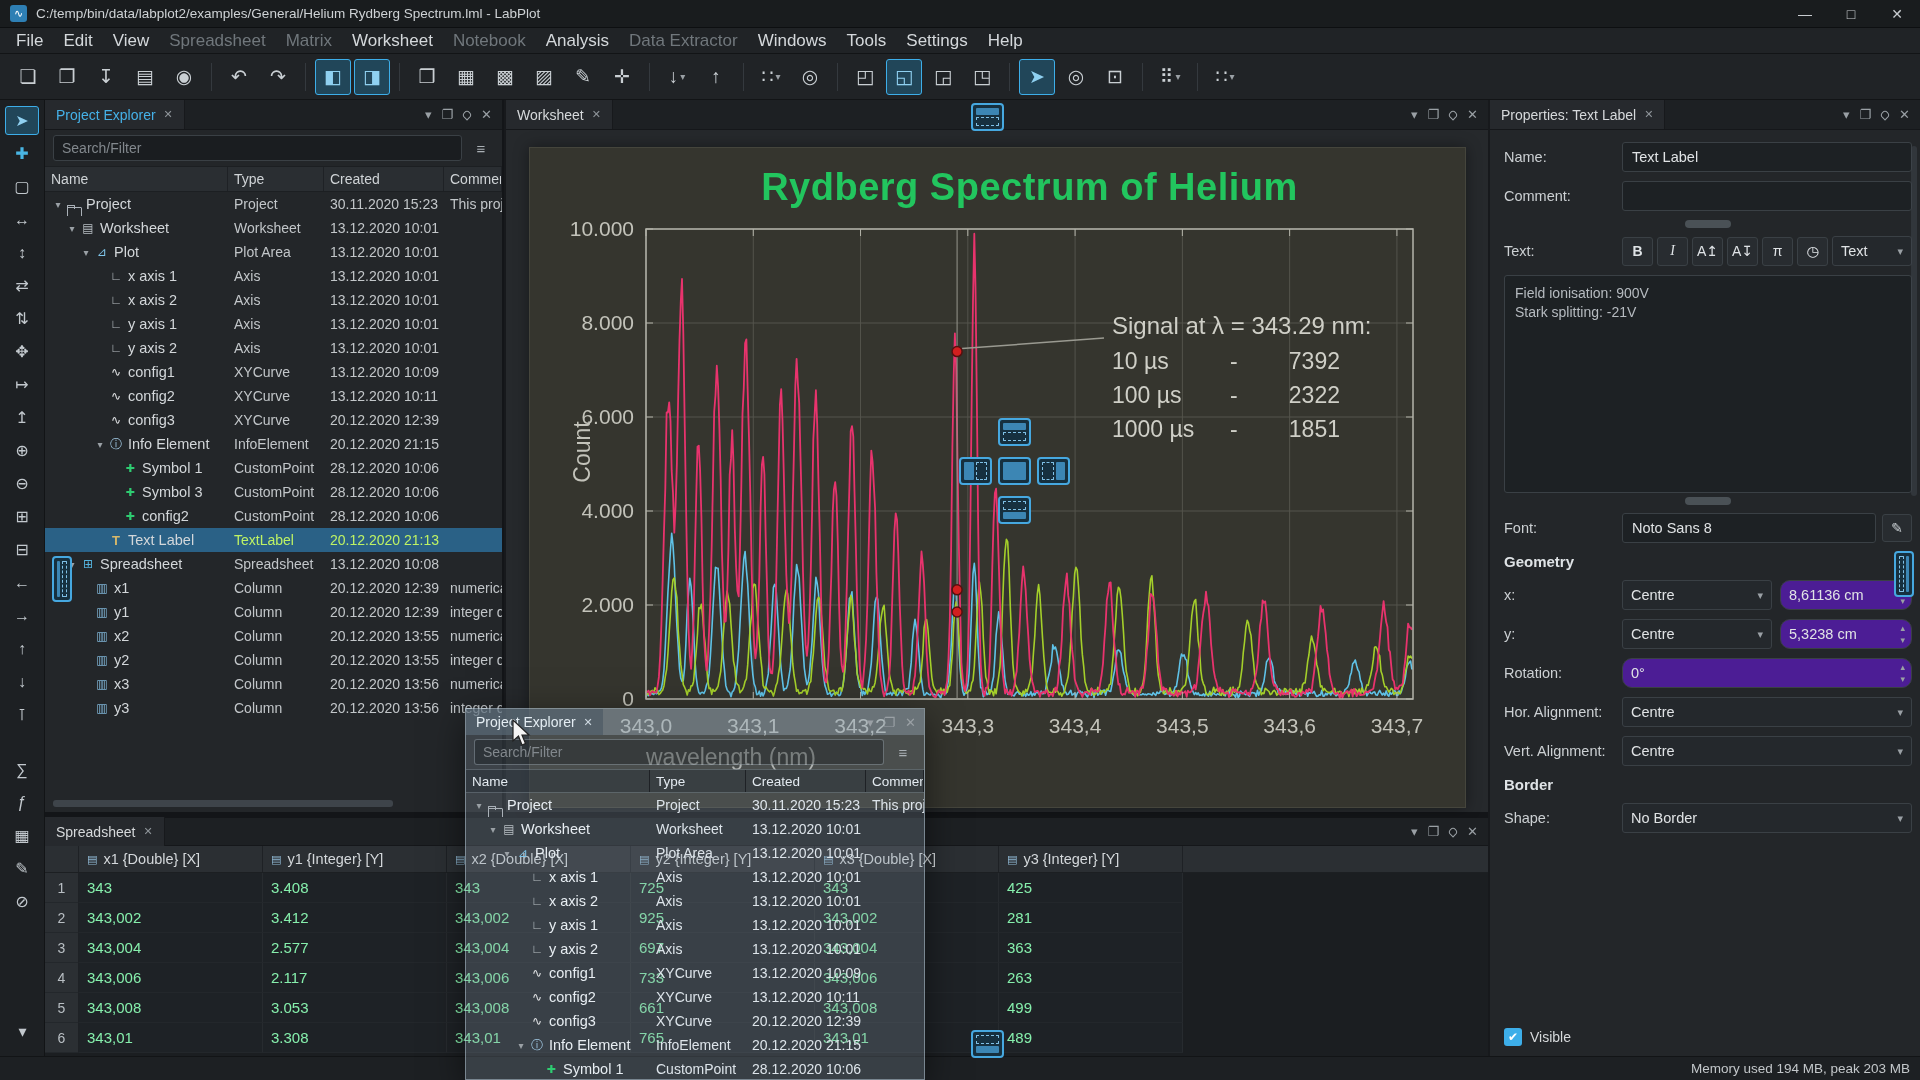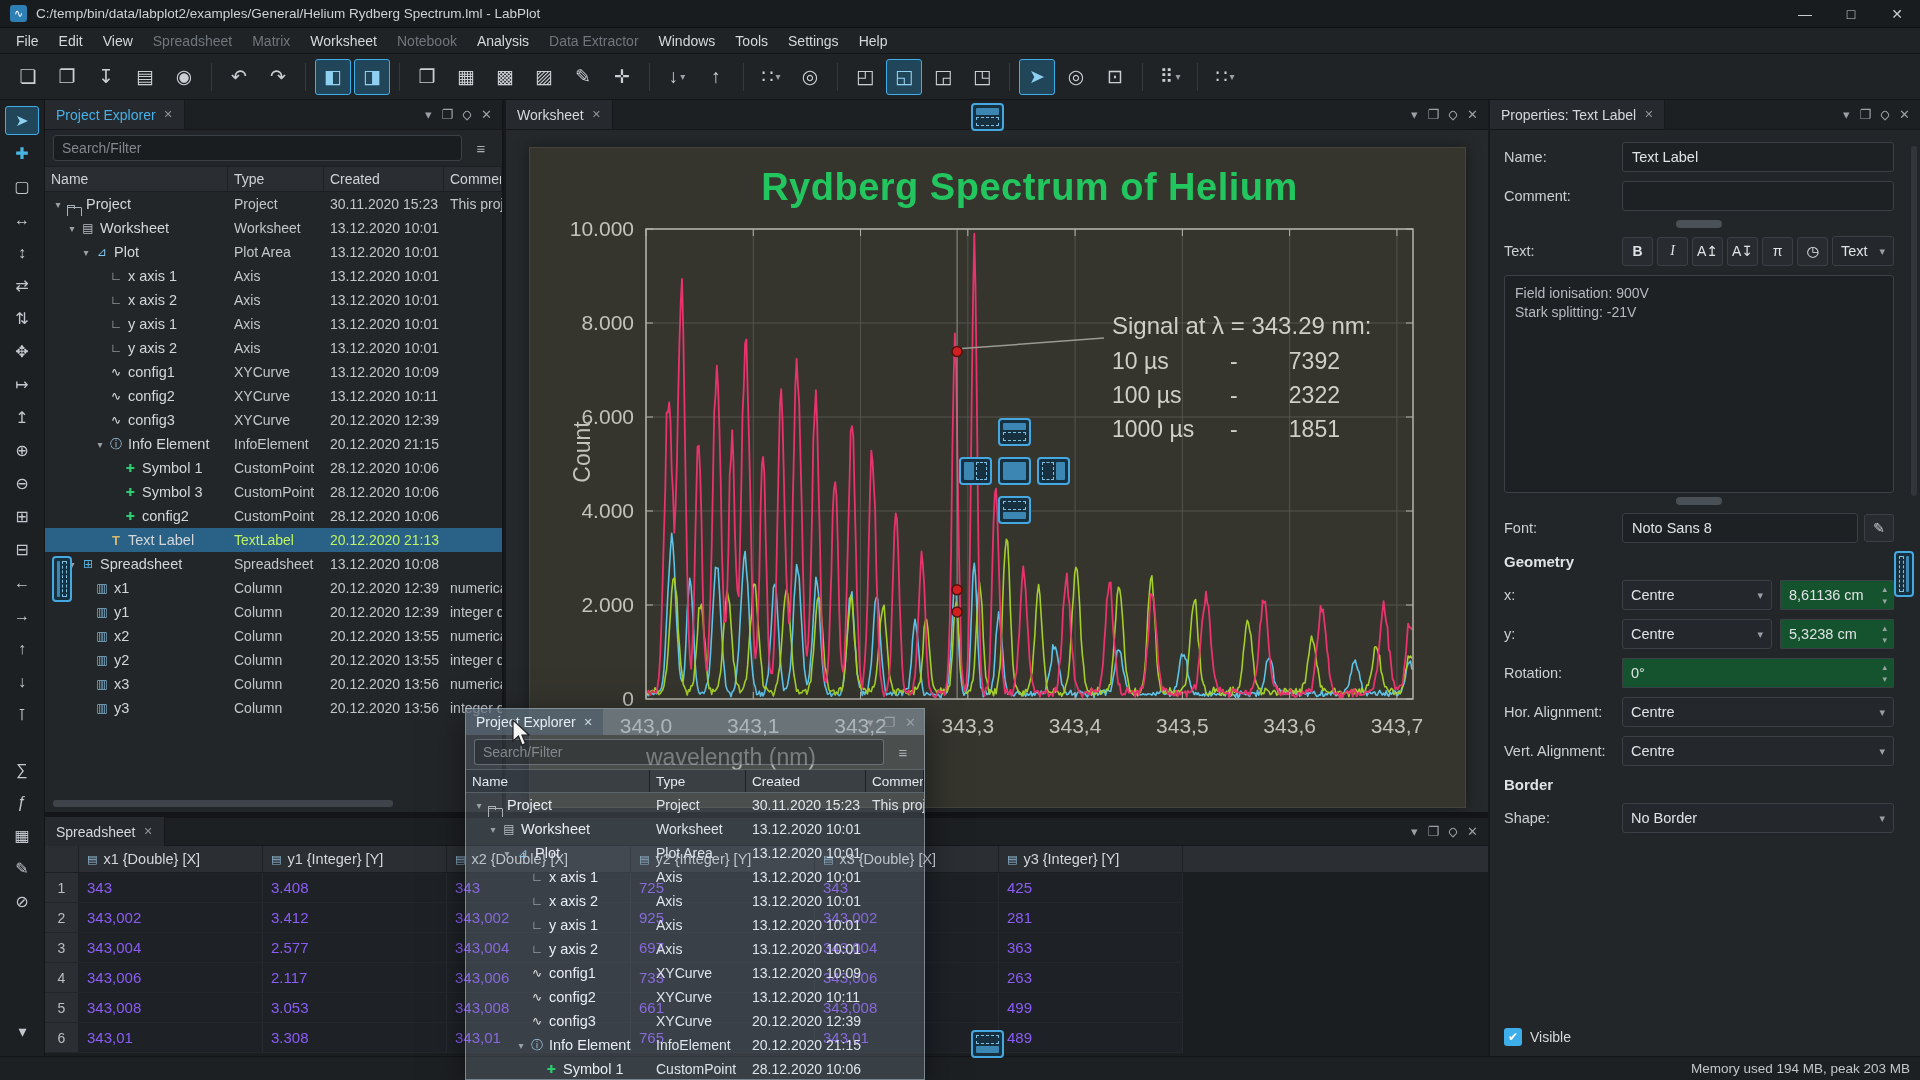--- a/index.html
+++ b/index.html
@@ -5,21 +5,21 @@
 *{margin:0;padding:0;box-sizing:border-box;font-family:"Liberation Sans","DejaVu Sans",sans-serif}
 body{width:1920px;height:1080px;background:#131518;color:#d6d9db;overflow:hidden;position:relative;font-size:14px}
 
 .titlebar{position:absolute;left:0;top:0;width:1920px;height:28px;background:#191c1e;border-bottom:1px solid #0d0f11;display:flex;align-items:center;z-index:5}
 .app-icon{width:17px;height:17px;margin:0 9px 0 10px;background:#2e7fb4;border-radius:3px;color:#fff;font-size:11px;line-height:16px;text-align:center}
 .title-text{font-size:13.5px;color:#ced2d5}
 .win-controls{margin-left:auto;display:flex;height:100%}
 .win-btn{width:46px;display:flex;align-items:center;justify-content:center;color:#c8ccd0;font-size:14px}
 
 .menubar{position:absolute;left:0;top:28px;width:1920px;height:26px;background:#202326;border-bottom:1px solid #121416;display:flex;align-items:center;padding-left:6px;z-index:5}
-.menu-item{padding:3px 10px;font-size:14px;color:#d4d8db;border-radius:3px}
+.menu-item{padding:3px 10px;font-size:17px;color:#d4d8db;border-radius:3px}
 .menu-item.disabled{color:#6e7func;color:#70777c}
 
 .toolbar{position:absolute;left:0;top:54px;width:1920px;height:46px;background:#202326;border-bottom:1px solid #121416;display:flex;align-items:center;padding-left:10px;gap:3px;z-index:5}
 .tb-btn{min-width:36px;height:36px;border-radius:3px;display:flex;align-items:center;justify-content:center;color:#c9cfd3;font-size:19px;padding:0 4px;gap:2px}
 .tb-btn .tb-arrow{font-size:10px;color:#9aa0a5}
 .tb-btn.active{border:1px solid #3daee9;background:#214659;color:#8fd0f0}
 .tb-sep{width:1px;height:28px;background:#34393e;margin:0 6px}
 
 .left-rail{position:absolute;left:0;top:100px;width:45px;height:956px;background:#1d2023;border-right:1px solid #121416;display:flex;flex-direction:column;align-items:center;padding-top:6px;z-index:4}
 .rail-btn{width:34px;height:29px;margin-bottom:4px;border-radius:3px;display:flex;align-items:center;justify-content:center;color:#c2c8cd;font-size:16px}
@@ -72,32 +72,32 @@
 .ann-value{text-align:right}
 
 .bottomdock{left:45px;top:818px;width:1443px;height:238px}
 .sheet{position:absolute;left:0;top:28px;right:0;bottom:0;background:#1b1e21;overflow:hidden}
 .sheet-header{display:flex;height:27px;background:#2b2f33;border-bottom:1px solid #1c1f22;color:#d4d8db;font-size:14.5px}
 .sh-corner{width:34px;flex:none;border-right:1px solid #1e2125}
 .sh-col{width:184px;flex:none;display:flex;align-items:center;gap:6px;padding-left:8px;border-right:1px solid #1e2125;overflow:hidden;white-space:nowrap}
 .sh-ic{font-size:11px;color:#8fb8d4}
 .sheet-row{display:flex;height:30px}
 .s-rownum{width:34px;flex:none;background:#2b2f33;border-right:1px solid #1e2125;border-bottom:1px solid #23272b;display:flex;align-items:center;justify-content:center;color:#b9bfc4;font-size:14px}
-.s-cell{width:184px;flex:none;background:#1e2226;border-right:1px solid #272b2f;border-bottom:1px solid #23272b;display:flex;align-items:center;padding-left:8px;font-size:15px;color:#8b5cf6;overflow:hidden;white-space:nowrap}
+.s-cell{width:184px;flex:none;background:#1e2226;border-right:1px solid #272b2f;border-bottom:1px solid #23272b;display:flex;align-items:center;padding-left:8px;font-size:15px;color:#86efac;overflow:hidden;white-space:nowrap}
 
 .props{left:1488px;top:100px;width:432px;height:956px;border-left:2px solid #17191c}
-.props-content{position:absolute;left:0;top:30px;right:0;bottom:0;padding:12px 26px 0 14px;overflow:hidden}
+.props-content{position:absolute;left:0;top:30px;right:0;bottom:0;padding:12px 8px 0 14px;overflow:hidden}
 .prop-row{display:flex;align-items:center;margin-bottom:9px}
 .prop-label{width:118px;flex:none;font-size:14.5px;color:#ccd0d3}
 .t-input{flex:1;height:30px;background:#1d2124;border:1px solid #3a4045;border-radius:3px;color:#e0e3e5;font-size:14.5px;padding:0 9px}
 .fmt-btn{width:31px;height:29px;background:#282c30;border:1px solid #3a4045;border-radius:3px;display:flex;align-items:center;justify-content:center;color:#dfe3e6;font-size:14px;margin-right:4px}
 .fmt-b{font-weight:bold}.fmt-i{font-style:italic;font-family:"Liberation Serif",serif}
 .select{height:30px;background:#24282c;border:1px solid #3a4045;border-radius:3px;display:flex;align-items:center;padding:0 8px;font-size:14.5px;color:#e0e3e5}
 .select .sel-arrow{margin-left:auto;color:#9aa0a5;font-size:11px;padding-left:8px}
-.spin{height:30px;background:#14532d;border:1px solid #3a4045;border-radius:1px;display:flex;align-items:center;padding:0 8px;font-size:14.5px;color:#e0e3e5;position:relative}
+.spin{height:30px;background:#4c1d95;border:1px solid #3a4045;border-radius:10px;display:flex;align-items:center;padding:0 8px;font-size:14.5px;color:#e0e3e5;position:relative}
 .spin-btns{position:absolute;right:6px;top:2px;display:flex;flex-direction:column;line-height:12px;color:#9aa0a5;font-size:9px;text-align:center}
 .text-edit{height:218px;background:#1d2124;border:1px solid #3a4045;border-radius:3px;padding:8px 10px;font-size:14px;color:#b6bbc0;line-height:19px;white-space:pre-line;margin-bottom:4px}
 .pill{width:46px;height:8px;background:#4a5156;border-radius:4px;margin:2px auto 8px}
 .section-h{font-size:15px;font-weight:bold;color:#dfe3e6;margin:10px 0 10px}
 .swatch{flex:1;height:26px;border:1px solid #3a4045;border-radius:3px}
 .swatch.grey{background:linear-gradient(#d4d4d4,#bdbdbd)}
 .swatch.checker{background:repeating-conic-gradient(#ececec 0% 25%,#262626 0% 50%) 0 0/14px 14px}
 .icon-btn{width:30px;height:28px;margin-left:6px;background:#282c30;border:1px solid #3a4045;border-radius:3px;display:flex;align-items:center;justify-content:center;color:#c9cfd3;font-size:14px}
 .visible-row{position:absolute;left:14px;bottom:10px;display:flex;align-items:center;gap:8px}
 .checkbox{width:18px;height:18px;background:#3daee9;border-radius:3px;color:#fff;font-size:12px;display:flex;align-items:center;justify-content:center}

